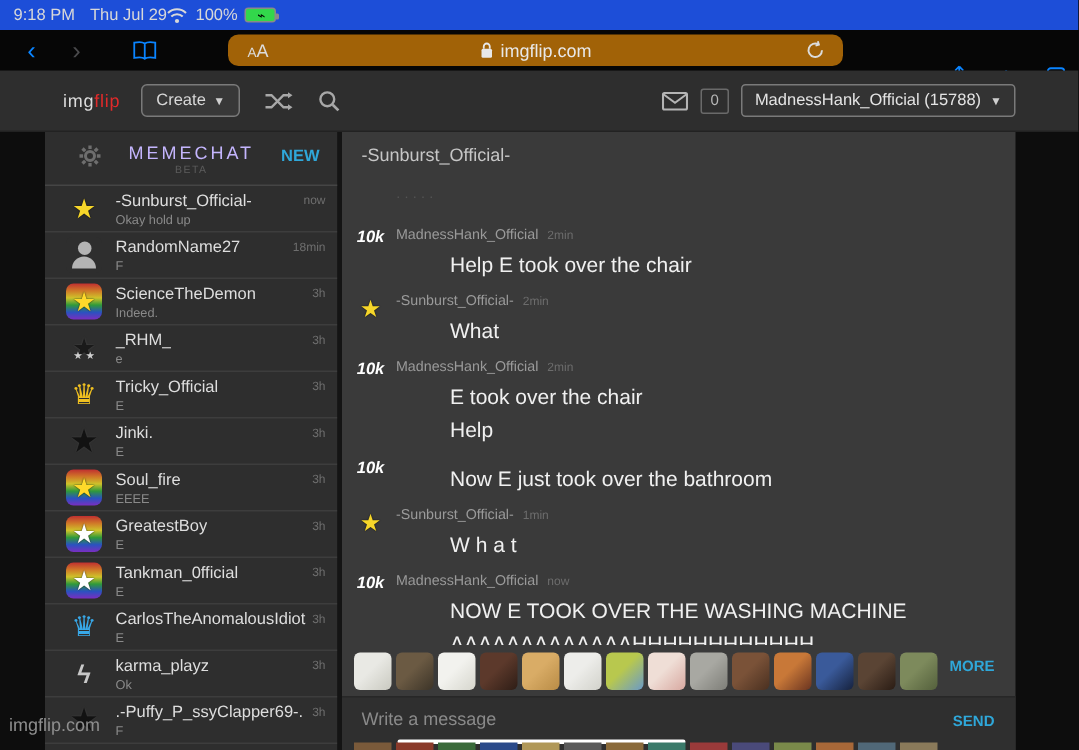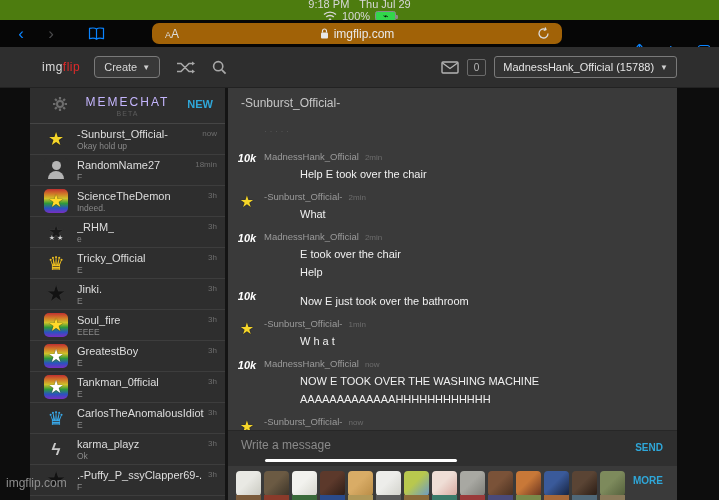--- a/index.html
+++ b/index.html
@@ -1,23 +1,23 @@
 <!DOCTYPE html>
 <html><head>
 <meta charset="utf-8">
 <style>
   * { margin:0; padding:0; box-sizing:border-box; }
   html,body { width:719px; height:500px; background:#000; overflow:hidden;
     font-family:"Liberation Sans","DejaVu Sans",sans-serif; }
   #screen { position:relative; width:719px; height:500px; background:#000; }
 
   
-  #statusbar { position:absolute; top:0; left:0; width:719px; height:20px; background:#4d7c0f;
-    display:flex; justify-content:center; align-items:center; padding:0 9px;
-    color:#d8d8d8; font-size:11px;flex-direction:column; }
+  #statusbar { position:absolute; top:0; left:0; width:719px; height:20px; background:#1d4ed8;
+    display:flex; justify-content:flex-start; align-items:center; padding:0 9px;
+    color:#d8d8d8; font-size:11px; }
   #statusbar .left { display:flex; gap:10px; }
   #statusbar .right { display:flex; align-items:center; gap:5px; }
   .batt { position:relative; width:21px; height:10px; border:1px solid #8a8a8a; border-radius:2.5px;
     background:#32d74b; }
   .batt::after { content:""; position:absolute; right:-3px; top:2.5px; width:2px; height:4px;
     background:#8a8a8a; border-radius:0 1px 1px 0; }
   .bolt { position:absolute; left:7px; top:-1px; color:#000; font-size:9px; }
 
   
   #safaribar { position:absolute; top:20px; left:0; width:719px; height:27px; background:#060606;
@@ -95,21 +95,21 @@
   #chat-title { color:#c6c6c6; font-size:12px; padding:8px 0 0 13px; flex:none; }
   #faded-msg { color:#9a9a9a; opacity:.28; font-size:9px; padding:16px 0 0 36px; flex:none; }
   #msg-list { flex:1; padding:10px 0 0 0; overflow:hidden; }
   .mrow { display:flex; padding:5px 10px 6px 6px; }
   .mav { width:26px; flex:none; text-align:center; padding-top:1px; }
   .mav.tenk-badge { color:#fff; font-weight:bold; font-size:11px; font-style:italic; }
   .mav.yellow-star { color:#f6d62a; font-size:16px; text-shadow:0 0 1px #000; }
   .mbody { margin-left:4px; }
   .mhead { font-size:9.5px; color:#9a9a9a; }
   .mtime { font-size:8px; color:#6c6c6c; margin-left:6px; }
-  .mline { color:#f0f0f0; font-size:11px; margin-top:6px;padding-left:36px; }
+  .mline { color:#f0f0f0; font-size:14px; margin-top:6px;padding-left:36px; }
 
   
   #memestrip { flex:none; height:34px; display:flex; align-items:center; padding-left:8px; position:relative; }
   .thumb { width:25px; height:25px; border-radius:4px; margin-right:3px; flex:none; }
   #more-btn { position:absolute; right:14px; top:9px; color:#2fa7d9; font-size:10px; font-weight:bold; }
 
   
   #inputbar { flex:none; height:36px; background:#2f2f2f; border-top:1px solid #272727; position:relative; }
   #msg-input { position:absolute; left:13px; top:7px; width:330px; background:transparent; border:none;
     outline:none; color:#e8e8e8; font-size:12px; font-family:inherit; }
@@ -412,42 +412,42 @@
             </span>
   </div>
 
   <div class="mrow">
     <span class="mav yellow-star">★</span>
     <span class="mbody">
       <div class="mhead"><span class="mauthor">-Sunburst_Official-</span><span class="mtime">now</span></div>
     </span>
   </div>
 </div>
-      <div id="inputbar">
-        <input id="msg-input" value="" placeholder="Write a message" style="">
-        <span id="send-btn">SEND</span>
-        <div id="inputline"></div>
-      </div>
       <div id="memestrip">
         <div class="thumb" style="background: linear-gradient(135deg, rgb(233, 233, 228) 0%, rgb(233, 233, 228) 45%, rgb(201, 201, 192) 100%);"></div>
           <div class="thumb" style="background: linear-gradient(135deg, rgb(107, 90, 67) 0%, rgb(107, 90, 67) 45%, rgb(60, 52, 40) 100%);"></div>
           <div class="thumb" style="background: linear-gradient(135deg, rgb(242, 242, 238) 0%, rgb(242, 242, 238) 45%, rgb(214, 214, 205) 100%);"></div>
           <div class="thumb" style="background: linear-gradient(135deg, rgb(92, 57, 43) 0%, rgb(92, 57, 43) 45%, rgb(46, 29, 22) 100%);"></div>
           <div class="thumb" style="background: linear-gradient(135deg, rgb(217, 172, 102) 0%, rgb(217, 172, 102) 45%, rgb(185, 140, 70) 100%);"></div>
           <div class="thumb" style="background: linear-gradient(135deg, rgb(237, 237, 234) 0%, rgb(237, 237, 234) 45%, rgb(210, 210, 203) 100%);"></div>
           <div class="thumb" style="background: linear-gradient(135deg, rgb(184, 200, 78) 0%, rgb(184, 200, 78) 45%, rgb(106, 154, 200) 100%);"></div>
           <div class="thumb" style="background: linear-gradient(135deg, rgb(239, 222, 214) 0%, rgb(239, 222, 214) 45%, rgb(216, 168, 160) 100%);"></div>
           <div class="thumb" style="background: linear-gradient(135deg, rgb(168, 168, 162) 0%, rgb(168, 168, 162) 45%, rgb(126, 126, 120) 100%);"></div>
           <div class="thumb" style="background: linear-gradient(135deg, rgb(122, 82, 56) 0%, rgb(122, 82, 56) 45%, rgb(74, 48, 32) 100%);"></div>
           <div class="thumb" style="background: linear-gradient(135deg, rgb(200, 120, 56) 0%, rgb(200, 120, 56) 45%, rgb(106, 52, 32) 100%);"></div>
           <div class="thumb" style="background: linear-gradient(135deg, rgb(58, 90, 154) 0%, rgb(58, 90, 154) 45%, rgb(22, 34, 62) 100%);"></div>
           <div class="thumb" style="background: linear-gradient(135deg, rgb(90, 68, 52) 0%, rgb(90, 68, 52) 45%, rgb(42, 28, 20) 100%);"></div>
           <div class="thumb" style="background: linear-gradient(135deg, rgb(125, 138, 92) 0%, rgb(125, 138, 92) 45%, rgb(84, 96, 60) 100%);"></div>
           <span id="more-btn">MORE</span>
       </div>
+      <div id="inputbar">
+        <input id="msg-input" value="" placeholder="Write a message" style="">
+        <span id="send-btn">SEND</span>
+        <div id="inputline"></div>
+      </div>
       <div id="bottomstrip">
           <div class="bseg" style="background: rgb(122, 90, 58);"></div>
           <div class="bseg" style="background: rgb(138, 58, 42);"></div>
           <div class="bseg" style="background: rgb(58, 106, 58);"></div>
           <div class="bseg" style="background: rgb(42, 74, 138);"></div>
           <div class="bseg" style="background: rgb(176, 152, 88);"></div>
           <div class="bseg" style="background: rgb(90, 90, 90);"></div>
           <div class="bseg" style="background: rgb(138, 106, 58);"></div>
           <div class="bseg" style="background: rgb(58, 122, 106);"></div>
           <div class="bseg" style="background: rgb(154, 58, 58);"></div>

